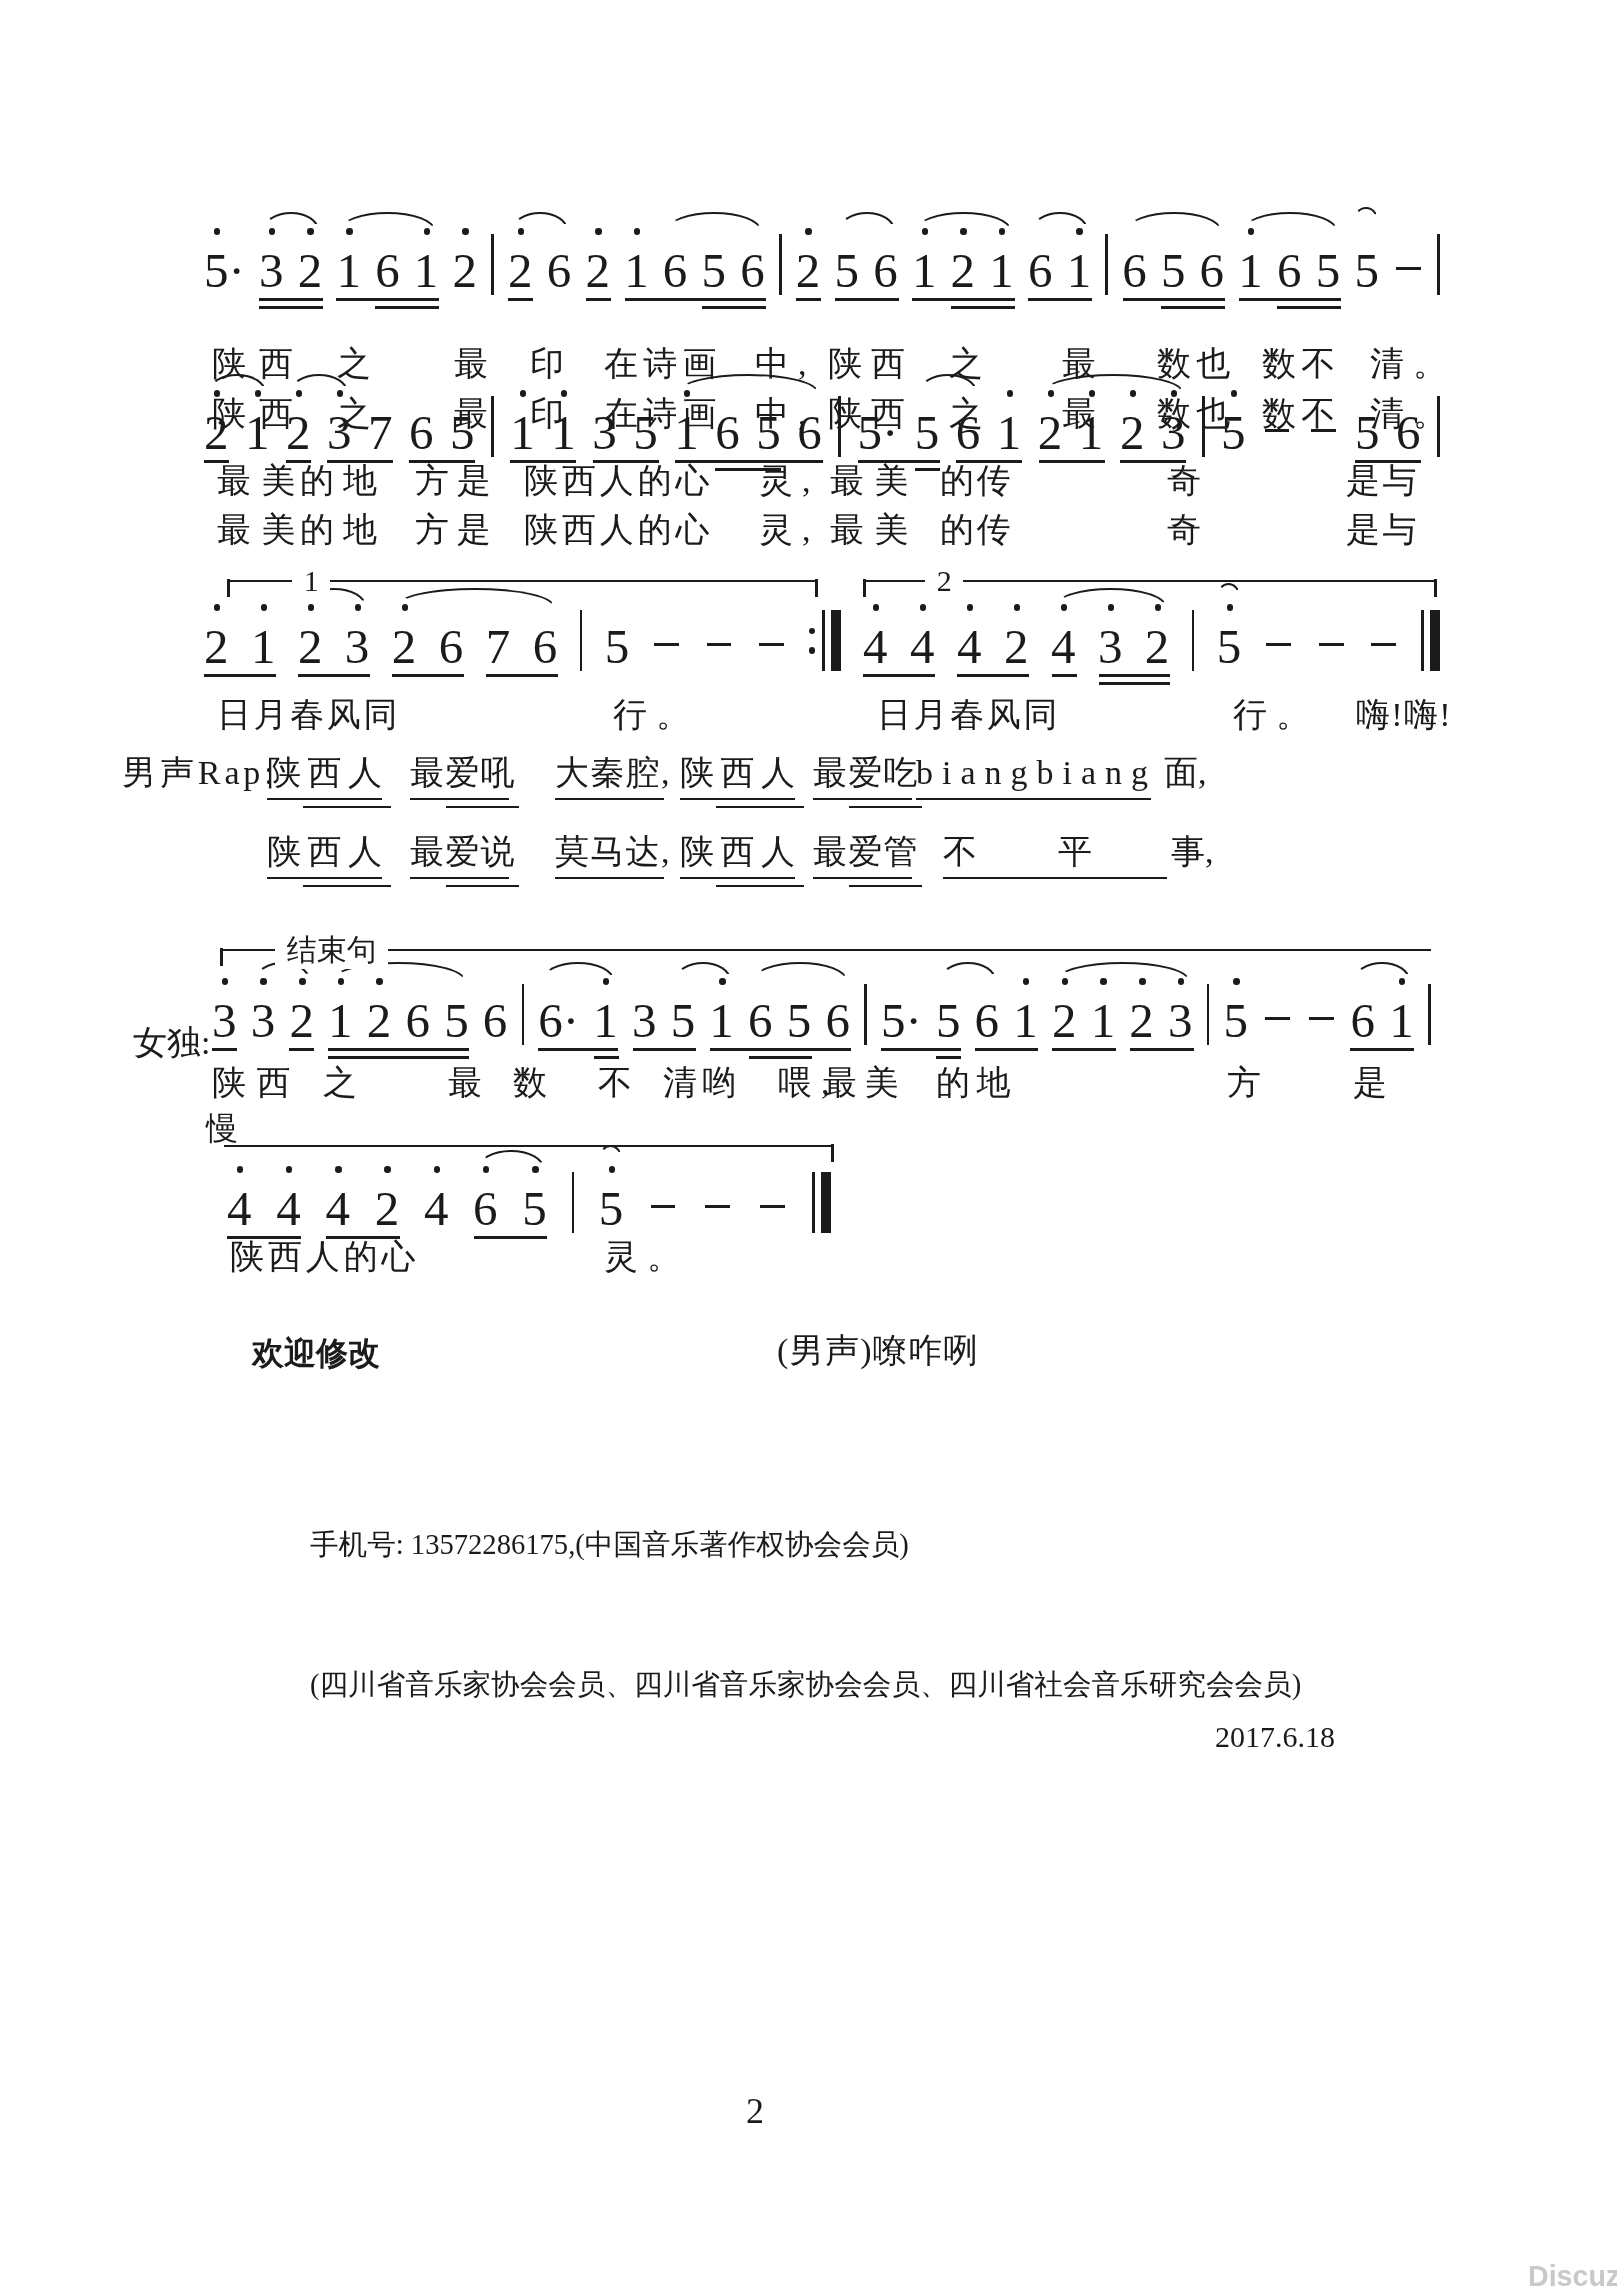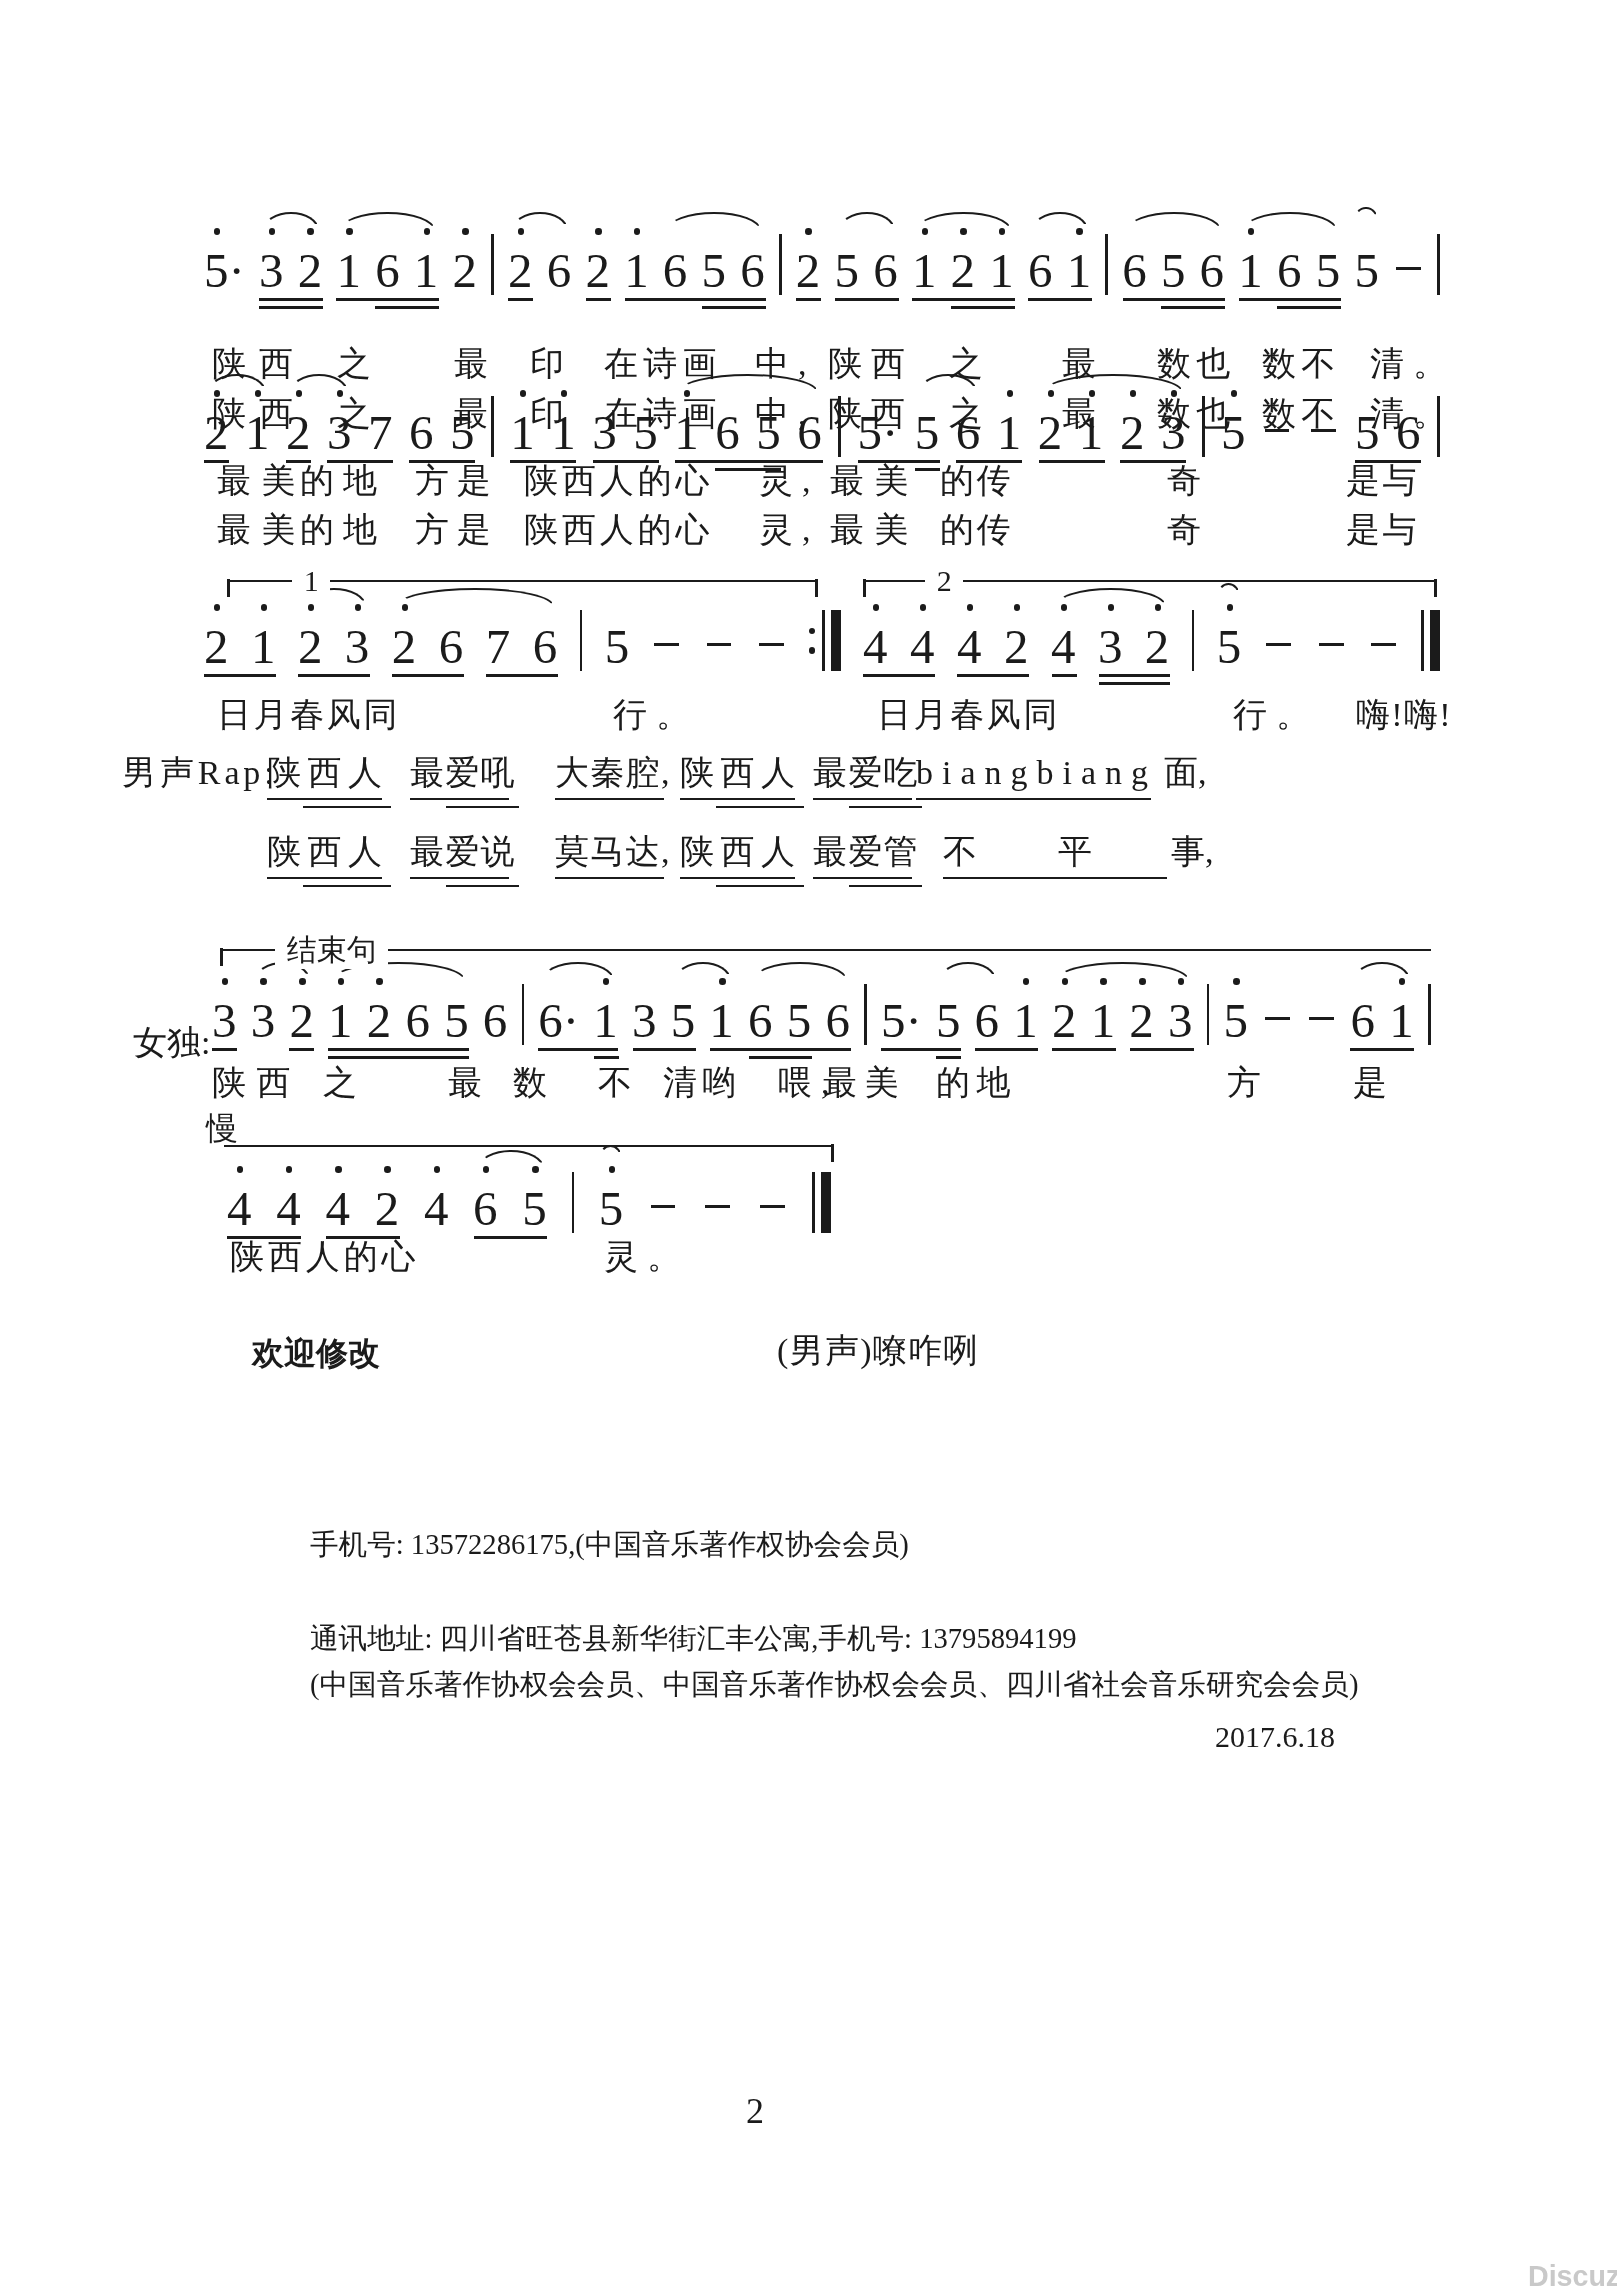--- a/index.html
+++ b/index.html
@@ -50,22 +50,21 @@
   .pagenum{left:746px;top:2090px;font-size:36px;}
   .wm{left:1528px;top:2260px;font-size:28.6px;font-weight:bold;color:#c9c9c9;
       font-family:"Liberation Sans",sans-serif;}
 </style>
 </head>
 <body>
 
 <div id="sheet">
   <div class="t fw">欢迎修改</div>
   <div class="t fl fl1">手机号: 13572286175,(中国音乐著作权协会会员)</div>
-  <div class="t fl fl3">通讯地址: 四川省旺苍县新华街汇丰公寓,手机号: 13795894199</div>
-  <div class="t fl fl4">(中国音乐著作协权会会员、中国音乐著作协权会会员、四川省社会音乐研究会会员)</div>
+  <div class="t fl fl4">(四川省音乐家协会会员、四川省音乐家协会会员、四川省社会音乐研究会会员)</div>
   <div class="t fdate">2017.6.18</div>
   <div class="t pagenum">2</div>
   <div class="t wm">Discuz!</div>
 <div class="mrow" style="left: 204px; top: 211px; width: 1236px;">
       <div class="note">
         <span class="g">5·</span>
         <i class="odot"></i>
       </div>
       <div class="note">
         <span class="g">3</span>

